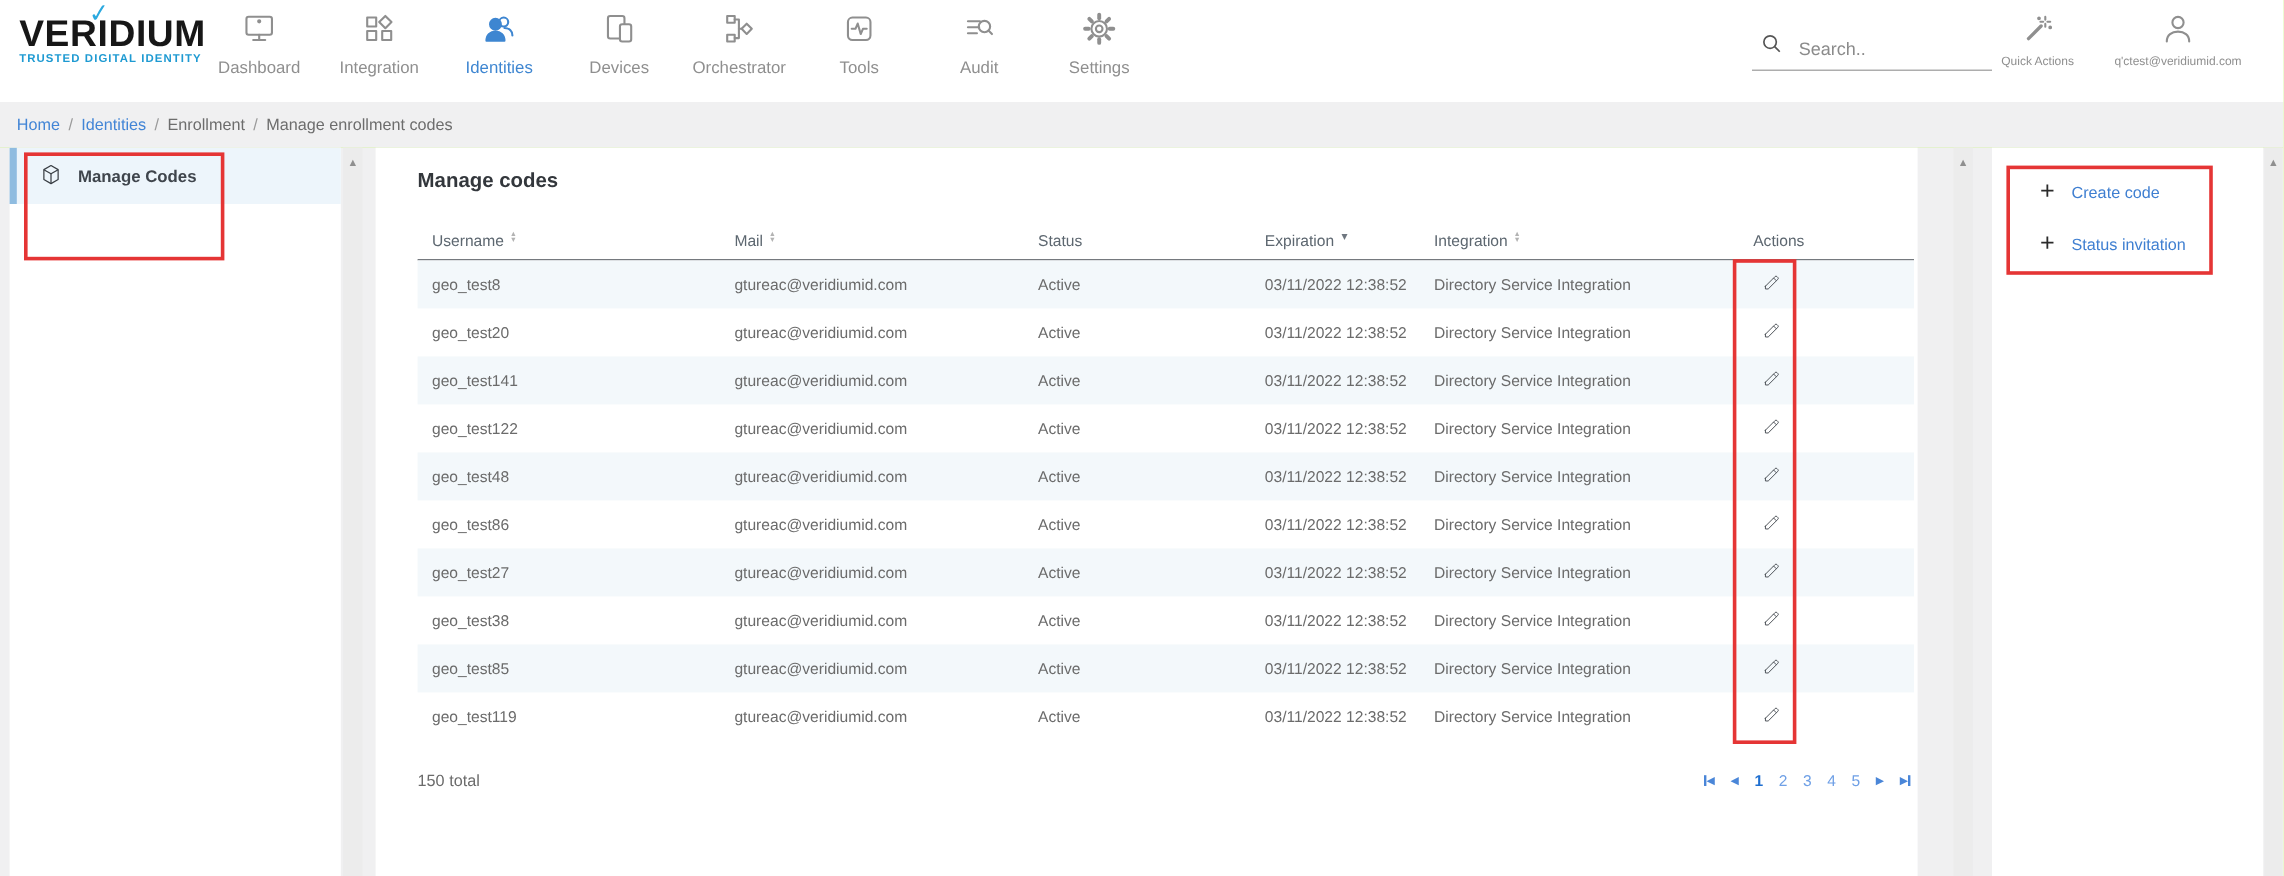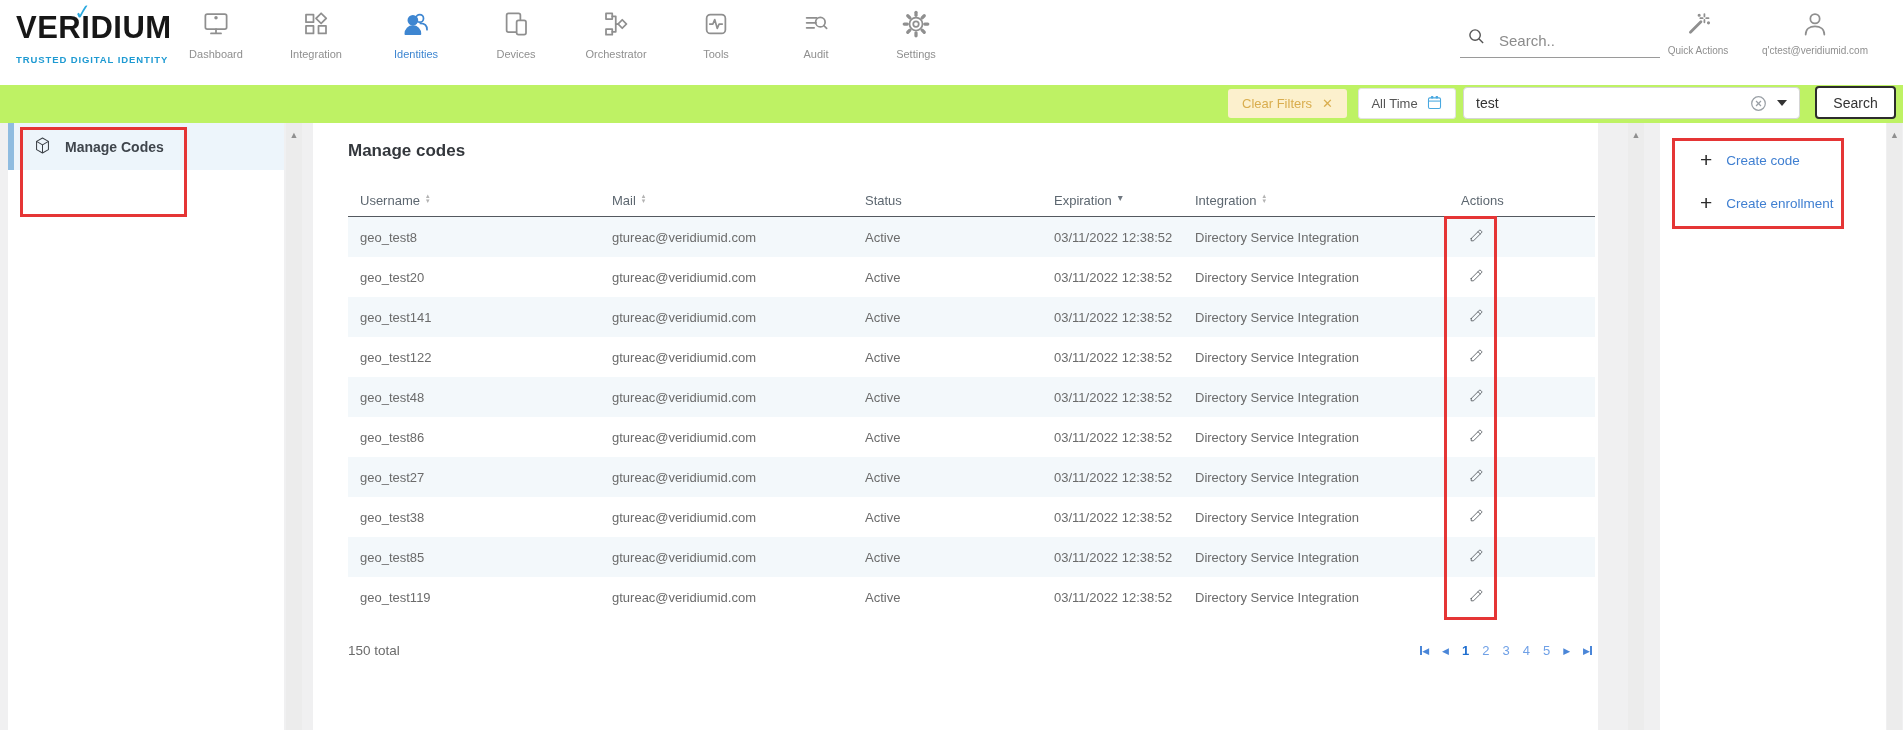--- a/index.html
+++ b/index.html
@@ -6,23 +6,23 @@
 html,body{background:#fff}
 body{font-family:"Liberation Sans","DejaVu Sans",sans-serif;color:#555}
 .stage{position:relative;width:1903px;height:730px;overflow:hidden;background:#bef264}
 
 
 .topnav{position:absolute;left:0;top:0;width:1903px;height:85px;background:#fff;z-index:2}
 .logo{position:absolute;left:16px;top:13px;cursor:default}
 .logo-word{font-size:31px;font-weight:bold;color:#171717;letter-spacing:.5px;line-height:30px}
 .logo-i{position:relative}
 .logo-check{position:absolute;left:-7px;top:-13px;color:#2ba9df;font-size:21px;font-weight:bold;transform:rotate(-6deg)}
-.logo-tag{font-size:9.5px;color:#1e9ad2;font-weight:bold;letter-spacing:.9px;margin-top:11px}
+.logo-tag{font-size:9.5px;color:#1e9ad2;font-weight:bold;letter-spacing:.9px;margin-top:1px}
 .nav-items{position:absolute;left:166px;top:7px;display:flex}
-.nav-item{width:100px;display:flex;flex-direction:column;align-items:center;gap:7px;color:#8f8f8f;font-size:11px;cursor:pointer}
+.nav-item{width:100px;display:flex;flex-direction:column;align-items:center;gap:7px;color:#8f8f8f;font-size:14px;cursor:pointer}
 .nav-item .nav-ic{height:34px;display:flex;align-items:center}
 .nav-item svg{stroke:currentColor;fill:none;stroke-width:1.4;stroke-linecap:round;stroke-linejoin:round}
 .nav-item.active{color:var(--accent,#3e86d1)}
 .tb-search{position:absolute;left:1460px;top:24px;width:200px;border-bottom:1px solid #9a9a9a;display:flex;align-items:flex-end;gap:14px;padding:4px 2px 8px 8px}
 .tb-search svg{stroke:#555;fill:none;stroke-width:1.5}
 .tb-search input{border:none;outline:none;font-size:15px;width:130px;color:#444;background:transparent;font-family:inherit}
 .tb-search input::placeholder{color:#8b8b8b}
 .tb-util{position:absolute;top:10px;display:flex;flex-direction:column;align-items:center;gap:5px;color:#8f8f8f;font-size:10px;cursor:pointer}
 .tb-util svg{stroke:#8f8f8f;fill:none;stroke-width:1.5;stroke-linecap:round}
 .qa{left:1658px;width:80px}
@@ -223,20 +223,25 @@
 
     <div class="tb-util usr">
       <span><svg width="28" height="28" viewBox="0 0 24 24">
             <circle cx="12" cy="7.5" r="4"></circle>
             <path d="M4 21c0-4.6 3.5-7 8-7s8 2.4 8 7"></path>
           </svg></span>
       <span>q'ctest@veridiumid.com</span>
     </div>
   </div>
 
+  <div class="crumbbar">
+    <div class="crumbs">
+      <span class="lnk">Home</span><span class="sep">/</span><span class="lnk">Identities</span><span class="sep">/</span><span>Enrollment</span><span class="sep">/</span><span>Manage enrollment codes</span>
+    </div>
+  </div>
 
   <div class="clear-filters">
     <span>Clear Filters</span>
     <span class="clear-x">✕</span>
   </div>
 
   <div class="all-time">
     <span>All Time</span>
     <span><svg width="17" height="17" viewBox="0 0 24 24">
           <rect x="3.5" y="5.5" width="17" height="15" rx="2"></rect>
@@ -467,21 +472,21 @@
       <span class="scroll-up">▲</span>
     </div>
 
   <div class="panel right-panel">
     <div class="rp-link rp-l1">
       <span class="rp-plus">+</span>
       <span class="rp-label">Create code</span>
     </div>
     <div class="rp-link rp-l2">
       <span class="rp-plus">+</span>
-      <span class="rp-label">Create enrollment</span>
+      <span class="rp-label">Status invitation</span>
     </div>
   </div>
 
   <div class="scrolltrack st-right">
       <span class="scroll-up">▲</span>
     </div>
 
   <div class="annot an-sidebar"></div>
   <div class="annot an-actions"></div>
   <div class="annot an-right"></div>

